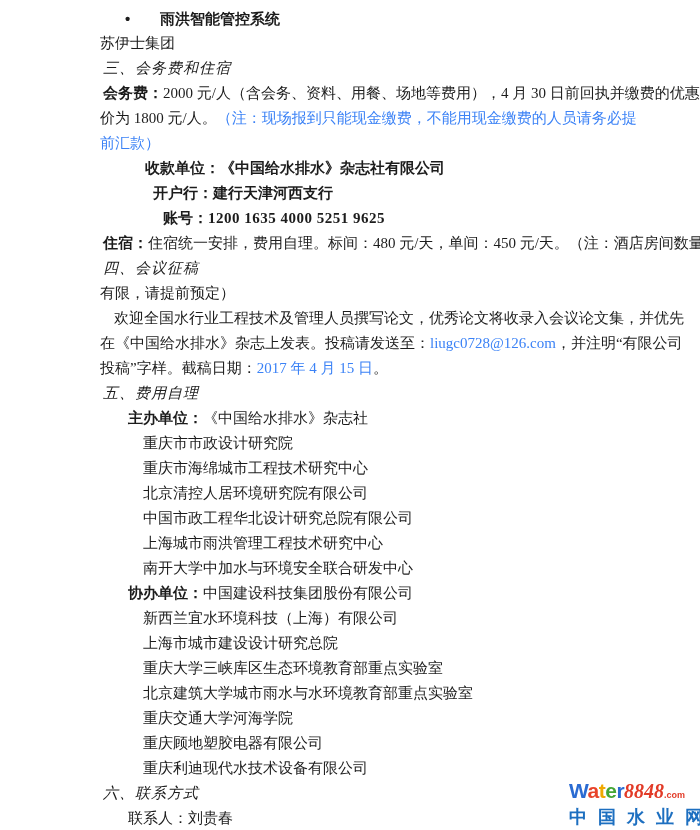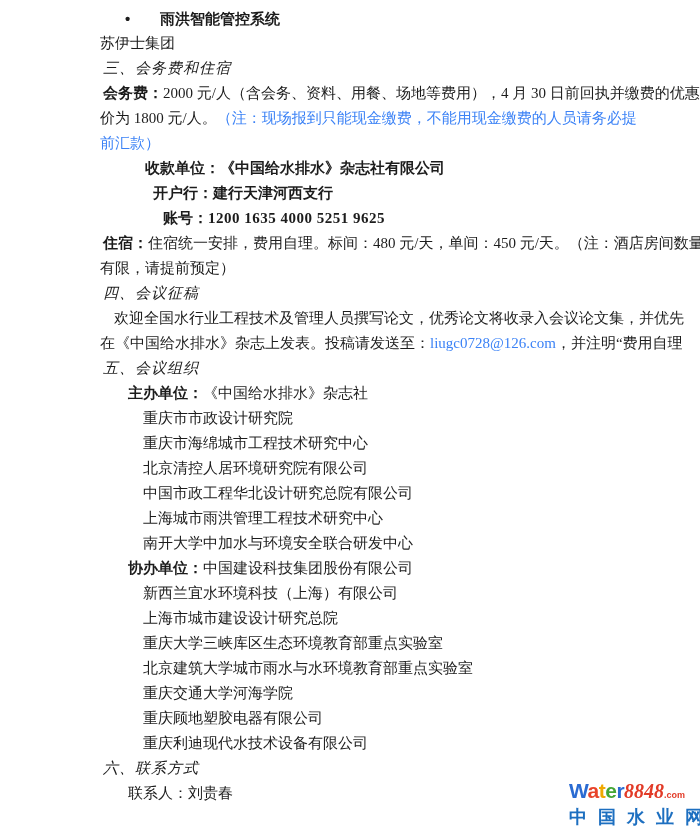--- a/index.html
+++ b/index.html
@@ -62,36 +62,39 @@
   </div>
   <div class="line ml53">
     <span class="b">开户行：</span><span class="b">建行天津河西支行</span>
   </div>
   <div class="line ml63">
     <span class="b">账号：</span><span class="b num">1200 1635 4000 5251 9625</span>
   </div>
   <div class="line ml3">
     <span class="b">住宿：</span><span>住宿统一安排，费用自理。标间：480 元/天，单间：450 元/天。（注：酒店房间数量</span>
   </div>
+  <div class="line ml3">
+    <span class="h">四、会议征稿</span>
+  </div>
+
   <div class="line ml60">
     <span>有限，请提前预定）</span>
-  </div>
-
-  <div class="line ml3">
-    <span class="h">四、会议征稿</span>
   </div>
   <div class="line ml30">
     <span>欢迎全国水行业工程技术及管理人员撰写论文，优秀论文将收录入会议论文集，并优先</span>
   </div>
   <div class="line">
-    <span>在《中国给水排水》杂志上发表。投稿请发送至：</span><span class="red">liugc0728@126.com</span><span>，并注明“费用自理</span>
+    <span>在《中国给水排水》杂志上发表。投稿请发送至：</span><span class="red">liugc0728@126.com</span><span>，并注明“有限公司</span>
+  </div>
+  <div class="line">
+    <span>投稿”字样。截稿日期：</span><span class="red">2017 年 4 月 15 日</span><span>。</span>
   </div>
 
   <div class="line ml3">
-    <span class="h">五、会议组织</span>
+    <span class="h">五、费用自理</span>
   </div>
   <div class="line ml28">
     <span class="b">主办单位：</span><span>《中国给水排水》杂志社</span>
   </div>
   <div class="line ml85"><span>重庆市市政设计研究院</span></div>
   <div class="line ml85"><span>重庆市海绵城市工程技术研究中心</span></div>
   <div class="line ml85"><span>北京清控人居环境研究院有限公司</span></div>
   <div class="line ml85"><span>中国市政工程华北设计研究总院有限公司</span></div>
   <div class="line ml85"><span>上海城市雨洪管理工程技术研究中心</span></div>
   <div class="line ml85"><span>南开大学中加水与环境安全联合研发中心</span></div>

